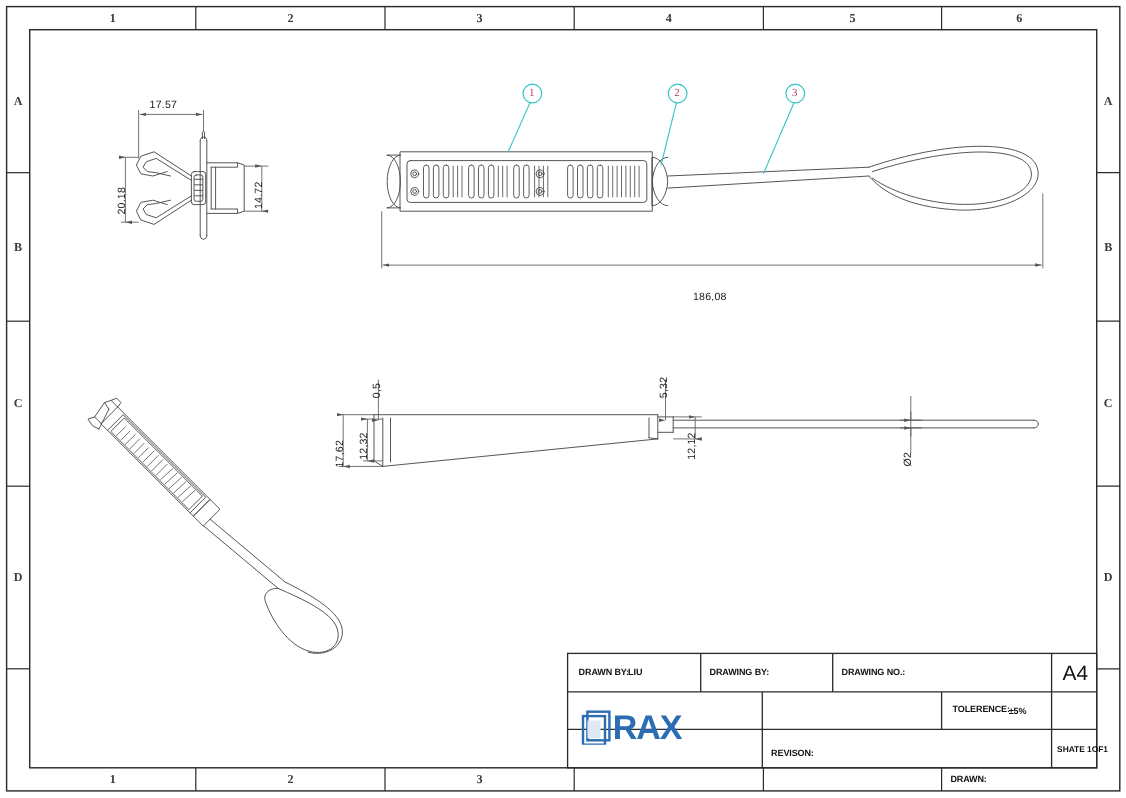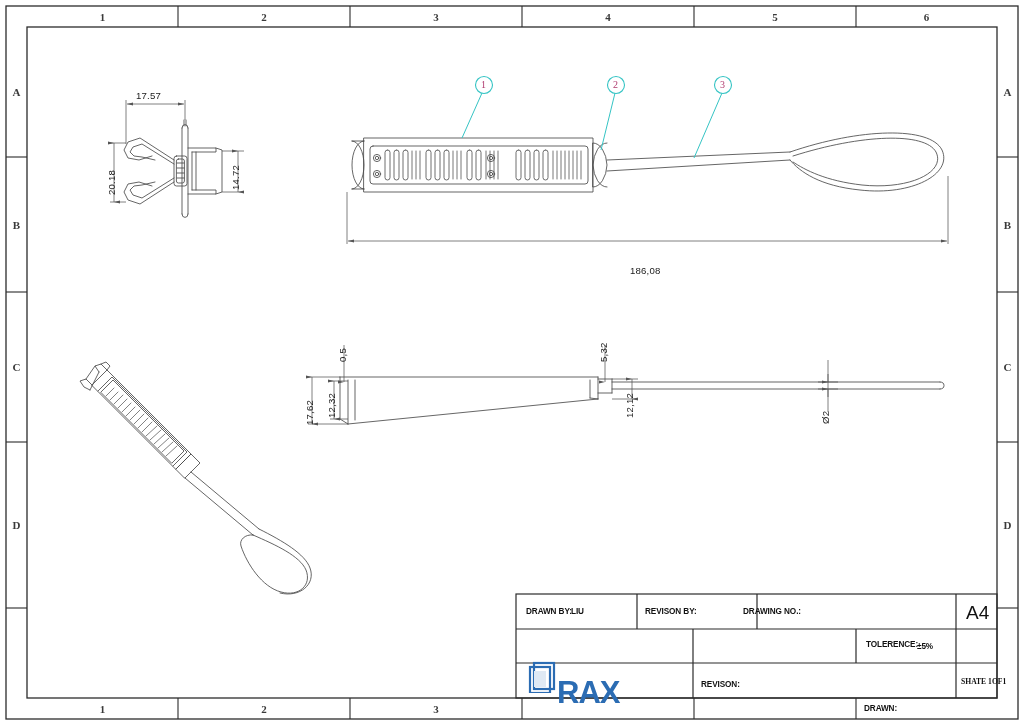--- a/index.html
+++ b/index.html
@@ -43,21 +43,20 @@
     color:#111;
     white-space:nowrap;
     letter-spacing:-0.3px;
   }
   .tb-shate{
     position:absolute;
     font-size:7.6px;
     font-weight:bold;
     color:#111;
     white-space:nowrap;
-    font-family:Liberation Serif, serif;
   }
   .dim{
     position:absolute;
     font-size:9.6px;
     font-family:"Liberation Sans", sans-serif;
     color:#1a1a1a;
     white-space:nowrap;
     letter-spacing:0.2px;
   }
   .dim.vert{transform-origin:left top;transform:rotate(-90deg);}
@@ -69,21 +68,20 @@
     white-space:nowrap;
   }
   .logo-wrap{position:absolute;display:flex;align-items:center;}
   .logo-text{
     font-size:31px;
     font-weight:bold;
     color:#2b6cb3;
     font-family:"Liberation Sans", sans-serif;
     letter-spacing:-1px;
     line-height:1;
-    margin-top:32px;
   }
 </style>
 </head>
 <body>
 
 <div id="sheet">
 
   <svg class="layer" viewBox="0 0 1024 725">
     <defs>
       <marker id="arrL" markerWidth="9" markerHeight="7" refX="8" refY="3.5" orient="auto">
@@ -401,23 +399,23 @@
 
   <div class="dim vert" style="left:337px;top:362px;">0,5</div>
   <div class="dim vert" style="left:304px;top:425px;">17,62</div>
   <div class="dim vert" style="left:326px;top:418px;">12,32</div>
   <div class="dim vert" style="left:598px;top:362px;">5,32</div>
   <div class="dim vert" style="left:624px;top:418px;">12,12</div>
   <div class="dim vert" style="left:820px;top:424px;">Ø2</div>
 
   <div class="tb-text" style="left:526px;top:607px;">DRAWN BY:</div>
   <div class="tb-text" style="left:571px;top:607px;">LIU</div>
-  <div class="tb-text" style="left:645px;top:607px;">REVISON BY:</div>
+  <div class="tb-text" style="left:645px;top:607px;">DRAWING BY:</div>
   <div class="tb-text" style="left:706px;top:607px;"></div>
-  <div class="tb-text" style="left:724px;top:607px;padding-left:19px;">DRAWING NO.:</div>
+  <div class="tb-text" style="left:746px;top:607px;padding-left:19px;">DRAWING NO.:</div>
   <div class="tb-text" style="left:840px;top:607px;"></div>
   <div class="tb-a4" style="left:966px;top:602px;text-align:center;">A4</div>
 
   <div class="tb-text" style="left:866px;top:640px;">TOLERENCE:</div>
   <div class="tb-text" style="left:917px;top:642px;">±5%</div>
 
   <div class="logo-wrap" style="left:527px;top:645px;">
     <svg width="30" height="32" viewBox="0 0 30 32">
       <rect x="7" y="2" width="20" height="26" fill="none" stroke="#2b6cb3" stroke-width="2.2"></rect>
       <rect x="3" y="6" width="20" height="26" fill="none" stroke="#2b6cb3" stroke-width="2.2"></rect>

